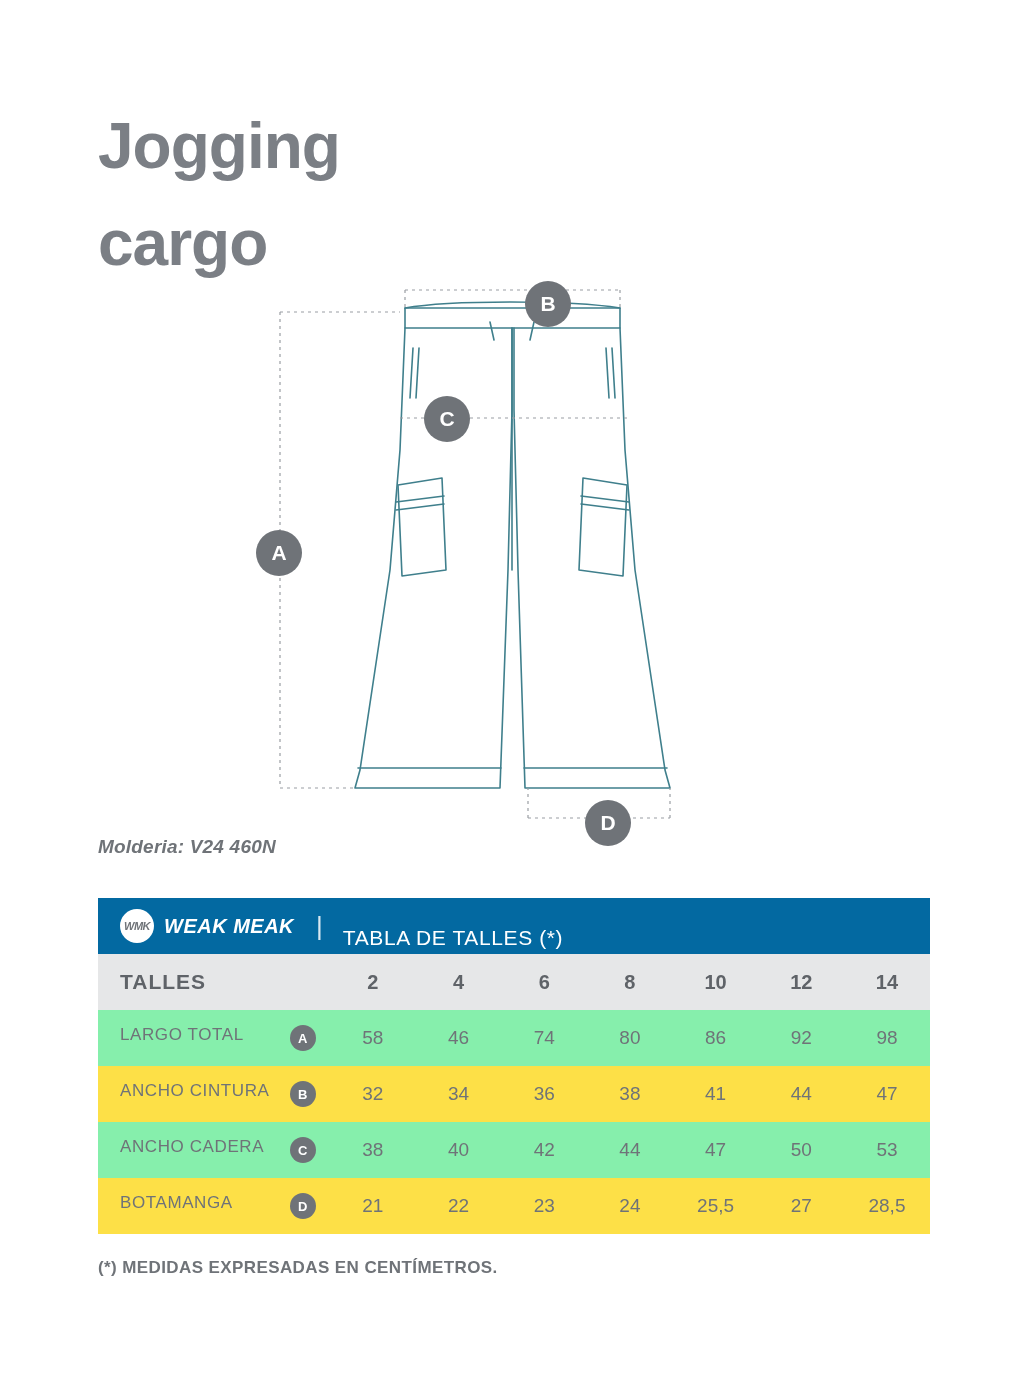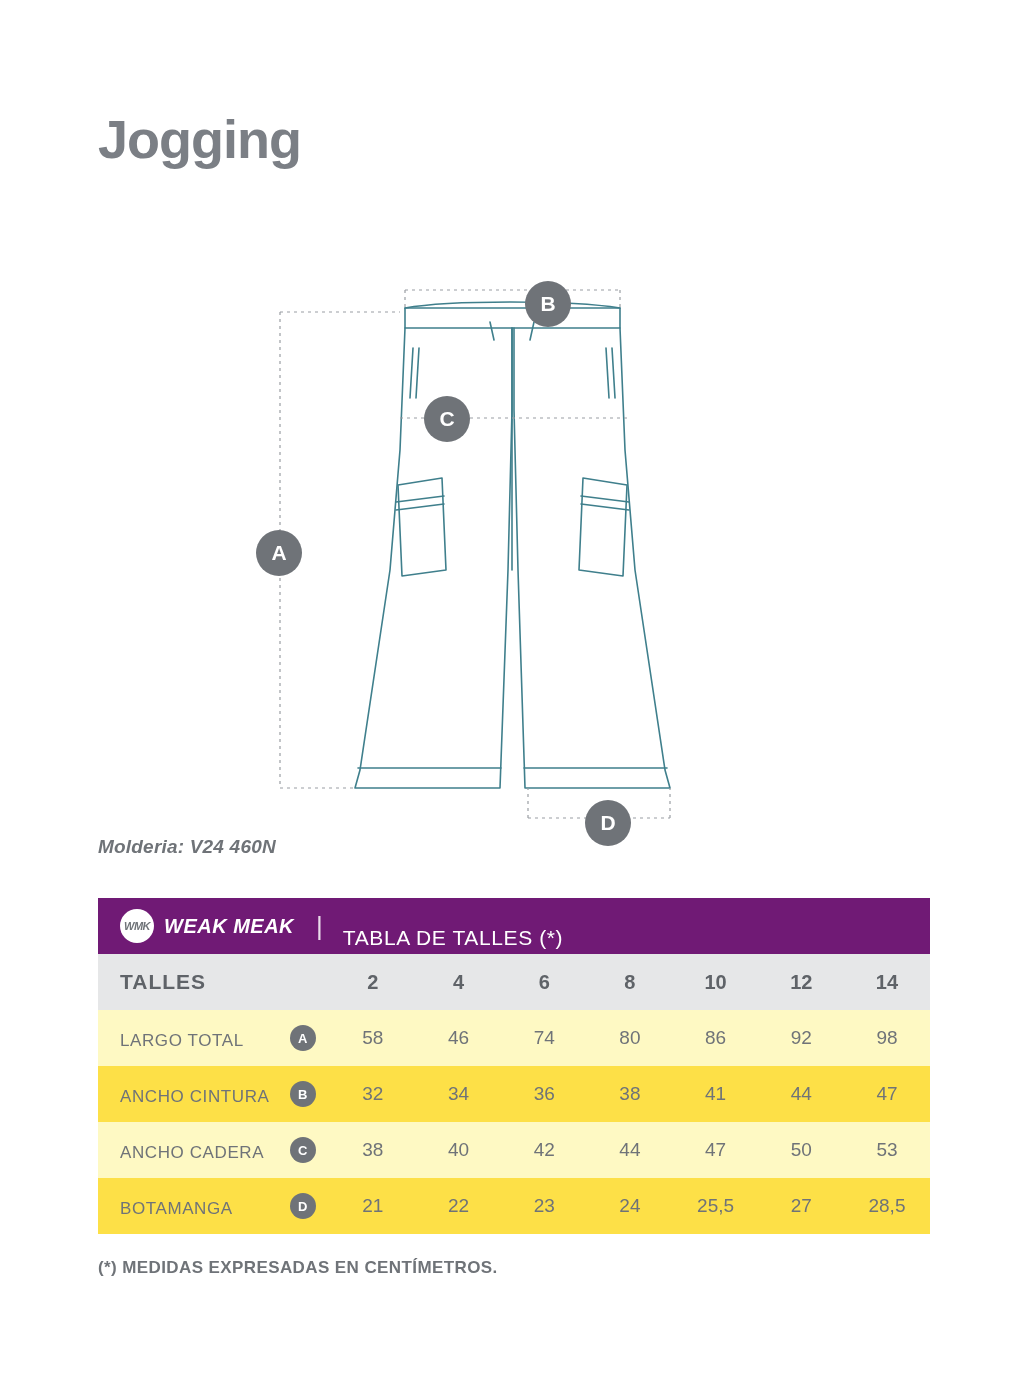--- a/index.html
+++ b/index.html
@@ -20,21 +20,21 @@
     left: 0; top: 0;
     width: 1025px;
     height: 1400px;
   }
   
   .title {
     position: absolute;
     left: 98px;
     top: 98px;
     width: 600px;
-    font-size: 54px;
+    font-size: 64px;
     font-weight: bold;
     line-height: 1.52;
     color: #7b7f85;
     letter-spacing: -1px;
   }
   .title .line2 { display: block; }
 
   
   .drawing {
     position: absolute;
@@ -78,21 +78,21 @@
   }
 
   
   .table {
     position: absolute;
     left: 98px;
     top: 898px;
     width: 832px;
   }
   .thead {
-    background: #701a75;
+    background: #0369a1;
     height: 56px;
     display: flex;
     align-items: center;
     padding-left: 22px;
     box-sizing: border-box;
   }
   .logo-wrap {
     display: flex;
     align-items: center;
     color: #ffffff;
@@ -136,31 +136,31 @@
     display: flex;
     align-items: center;
     height: 56px;
     box-sizing: border-box;
   }
   .row.sizes {
     background: #e6e7e8;
     height: 56px;
   }
   .row.alt { background: #fde047; }
-  .row.plain { background: #fef9c3; }
+  .row.plain { background: #86efac; }
 
   .cell-label {
     width: 232px;
     padding-left: 22px;
     box-sizing: border-box;
     font-size: 17px;
     letter-spacing: 0.6px;
     color: #6f7378;
     display: flex;
-    align-items: flex-end;
+    align-items: flex-start;
     justify-content: space-between;
     padding-right: 14px;
   }
   .cell-label.header {
     font-size: 21px;
     font-weight: bold;
     letter-spacing: 1px;
     color: #5f6368;
   }
   .mini-badge {
@@ -199,20 +199,21 @@
     text-align: right;
   }
 </style>
 </head>
 <body>
 
 <div class="page">
 
   <div class="title">
     <span>Jogging</span>
+    <span class="line2">cargo</span>
   </div>
 
   <div class="drawing">
     <svg width="460" height="570" viewBox="0 0 460 570" xmlns="http://www.w3.org/2000/svg">
       <g fill="none" stroke="#3f7f8c" stroke-width="1.6" stroke-linejoin="round" stroke-linecap="round">
 
         <path d="M155 38 L155 58 L370 58 L370 38 Z"></path>
         <path d="M155 38 C 200 30, 320 30, 370 38"></path>
 
         <path d="M155 58 L150 180 L140 300 L110 500 L105 518 L250 518 L258 300 L262 140 L262 58"></path>

